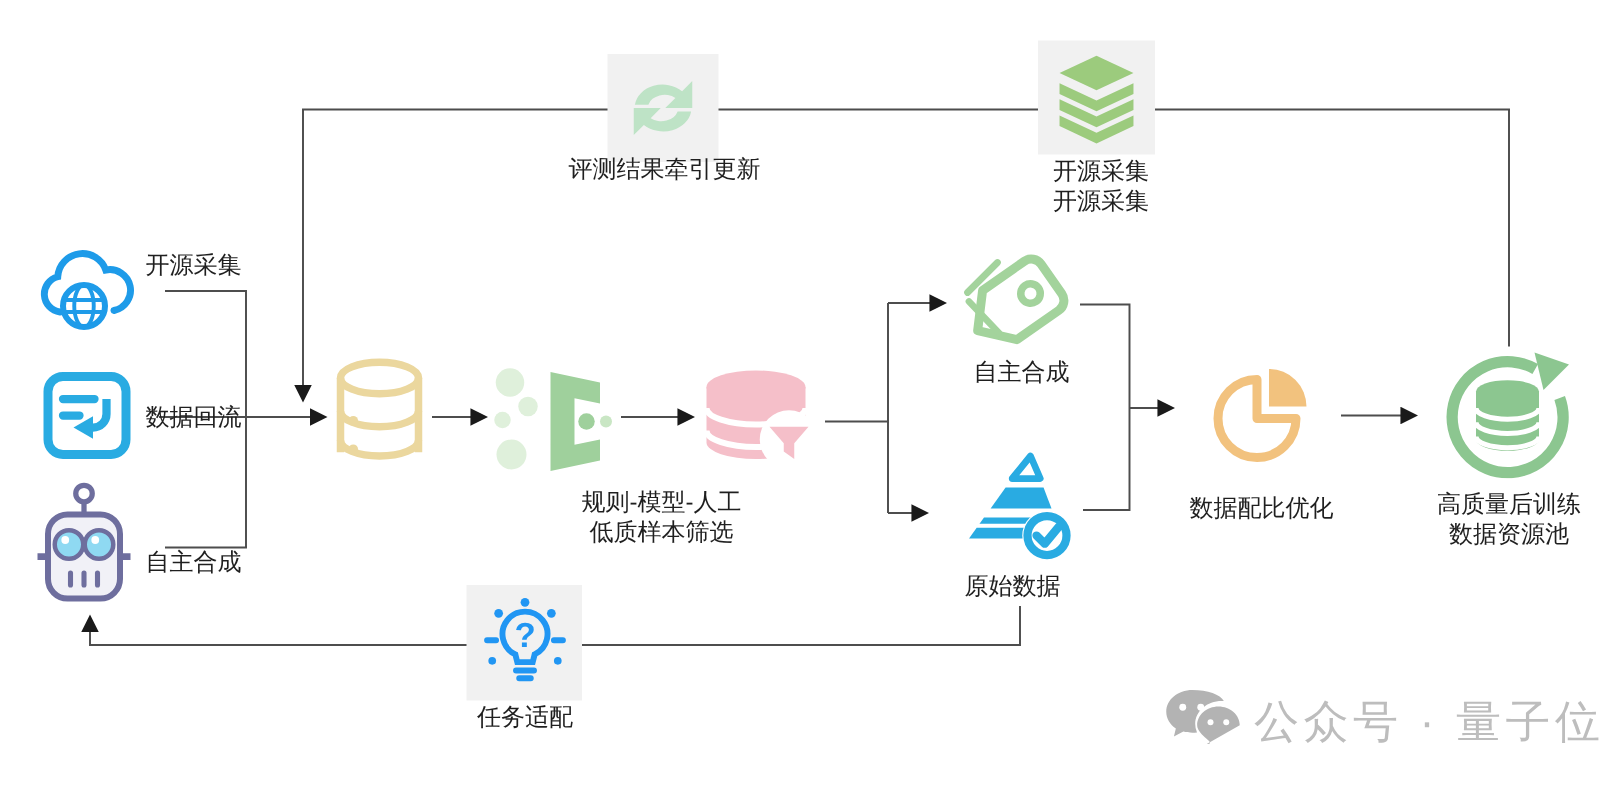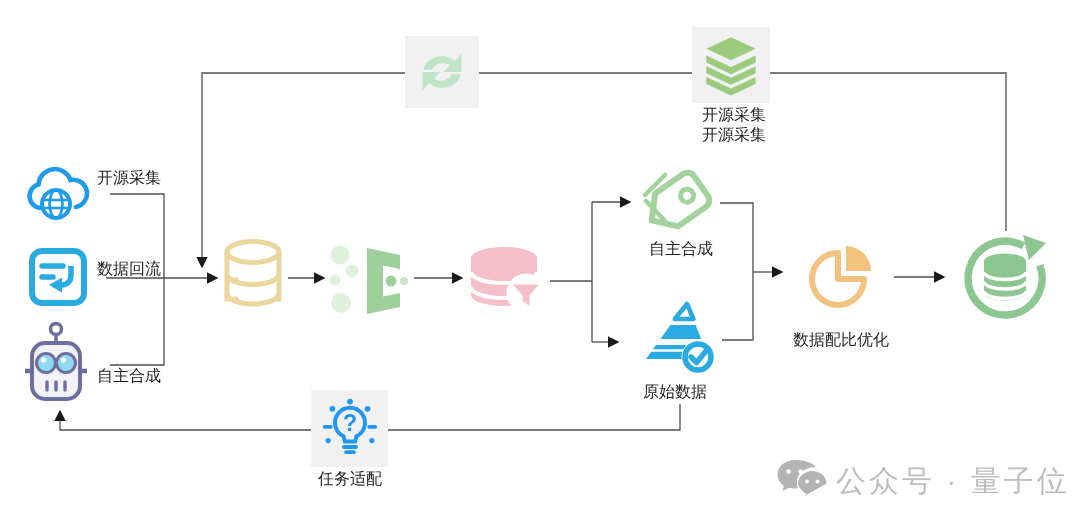--- a/index.html
+++ b/index.html
@@ -57,21 +57,21 @@
     <path d="M19 38 h26 M19 46 h26" stroke="#1E9BE9" stroke-width="2.6"></path>
   </svg>
   <div class="label" style="left:97px;top:168px">开源采集</div>
 
   <svg class="abs" style="left:28px;top:247px" width="60" height="60" viewBox="0 0 60 60">
     <rect x="4" y="4" width="52" height="52" rx="10" fill="none" stroke="#29ABE2" stroke-width="6"></rect>
     <path d="M14 19 h21 M14 30 h11" stroke="#29ABE2" stroke-width="5.5" stroke-linecap="round" fill="none"></path>
     <path d="M43 19 v10 a9 9 0 0 1 -9 9 h-4" fill="none" stroke="#29ABE2" stroke-width="5.5"></path>
     <path d="M34 30.5 L21 38 l13 7.5 Z" fill="#29ABE2"></path>
   </svg>
-  <div class="label" style="left:97px;top:259px">数据回流</div>
+  <div class="label" style="left:97px;top:269px">数据回流</div>
 
   <svg class="abs" style="left:24px;top:321px" width="64" height="82" viewBox="0 0 64 82">
     <circle cx="32" cy="8" r="5.5" fill="#fff" stroke="#6E6E9E" stroke-width="3.5"></circle>
     <line x1="32" y1="13" x2="32" y2="23" stroke="#6E6E9E" stroke-width="3.5"></line>
     <line x1="1" y1="50" x2="9" y2="50" stroke="#6E6E9E" stroke-width="4.5"></line>
     <line x1="55" y1="50" x2="63" y2="50" stroke="#6E6E9E" stroke-width="4.5"></line>
     <rect x="8" y="22" width="48" height="56" rx="13" fill="#F1F1F7" stroke="#6E6E9E" stroke-width="4"></rect>
     <circle cx="22" cy="42" r="9.5" fill="#8FD9F2" stroke="#6E6E9E" stroke-width="3"></circle>
     <circle cx="42" cy="42" r="9.5" fill="#8FD9F2" stroke="#6E6E9E" stroke-width="3"></circle>
     <circle cx="19.5" cy="39" r="2.6" fill="#fff"></circle>
@@ -99,20 +99,24 @@
     <g fill="#DFF0DB">
       <circle cx="13" cy="13" r="9.5"></circle>
       <circle cx="25" cy="29" r="6.5"></circle>
       <circle cx="8" cy="38" r="5.5"></circle>
       <circle cx="14" cy="61" r="10"></circle>
     </g>
     <path d="M40 6 L73 13 V27 L56 23.5 V54.5 L73 51 V65 L40 72 Z" fill="#9FD09C"></path>
     <circle cx="64" cy="39" r="5.5" fill="#9FD09C"></circle>
     <circle cx="77" cy="39" r="4" fill="#C9E6C4"></circle>
   </svg>
+  <div class="label center" style="left:441px;top:326px">
+    <div>规则-模型-人工</div>
+    <div>低质样本筛选</div>
+  </div>
 
   <svg class="abs" style="left:468px;top:246px" width="80" height="72" viewBox="0 0 80 72">
     <g fill="#F5BFC9">
       <ellipse cx="36" cy="12" rx="33" ry="11"></ellipse>
       <path d="M3 12 V49 a33 11 0 0 0 66 0 V12 Z"></path>
     </g>
     <path d="M3 26 a33 11 0 0 0 66 0 M3 41 a33 11 0 0 0 66 0" fill="none" stroke="#fff" stroke-width="4"></path>
     <circle cx="58" cy="47" r="19.5" fill="#fff"></circle>
     <path d="M45 38.5 h26 l-9.5 11 v10.5 l-7 -5 v-5.5 Z" fill="#F5BFC9"></path>
   </svg>
@@ -147,29 +151,34 @@
 
   <svg class="abs" style="left:963px;top:233px" width="84" height="86" viewBox="0 0 84 86">
     <path d="M60.5 13 A37 37 0 1 0 76.8 32.3" fill="none" stroke="#8CC690" stroke-width="7.5"></path>
     <path d="M60 2 L83 10 L66 27 Z" fill="#8CC690"></path>
     <g fill="#8CC690">
       <ellipse cx="42" cy="28" rx="21" ry="7.5"></ellipse>
       <path d="M21 28 V60 a21 7.5 0 0 0 42 0 V28 Z"></path>
     </g>
     <path d="M21 39 a21 7.5 0 0 0 42 0 M21 48.5 a21 7.5 0 0 0 42 0 M21 58 a21 7.5 0 0 0 42 0" fill="none" stroke="#fff" stroke-width="3.4"></path>
   </svg>
+  <div class="label center" style="left:1006px;top:327px">
+    <div>高质量后训练</div>
+    <div>数据资源池</div>
+  </div>
 
   <div class="icon-tile" style="left:405px;top:36px;width:74px;height:72px">
     <svg width="58" height="54" viewBox="0 0 74 72">
       <g fill="#BEE3C6">
         <path d="M12 33 a25 21 0 0 1 42 -12 l9 -9 v24 h-24 l9 -9 a15 12 0 0 0 -24 6 Z"></path>
         <path d="M62 39 a25 21 0 0 1 -42 12 l-9 9 v-24 h24 l-9 9 a15 12 0 0 0 24 -6 Z"></path>
       </g>
     </svg>
   </div>
+  <div class="label center" style="left:443px;top:104px">评测结果牵引更新</div>
 
   <div class="icon-tile" style="left:692px;top:27px;width:78px;height:76px">
     <svg width="62" height="62" viewBox="0 0 78 78">
       <g fill="#9CCB7D">
         <path d="M39 4 L70 18.5 39 33 8 18.5 Z"></path>
         <path d="M8 27 L39 41.5 70 27 v9 L39 50.5 8 36 Z"></path>
         <path d="M8 40.5 L39 55 70 40.5 v9 L39 64 8 49.5 Z"></path>
         <path d="M8 54 L39 68.5 70 54 v9 L39 77.5 8 63 Z"></path>
       </g>
     </svg>

